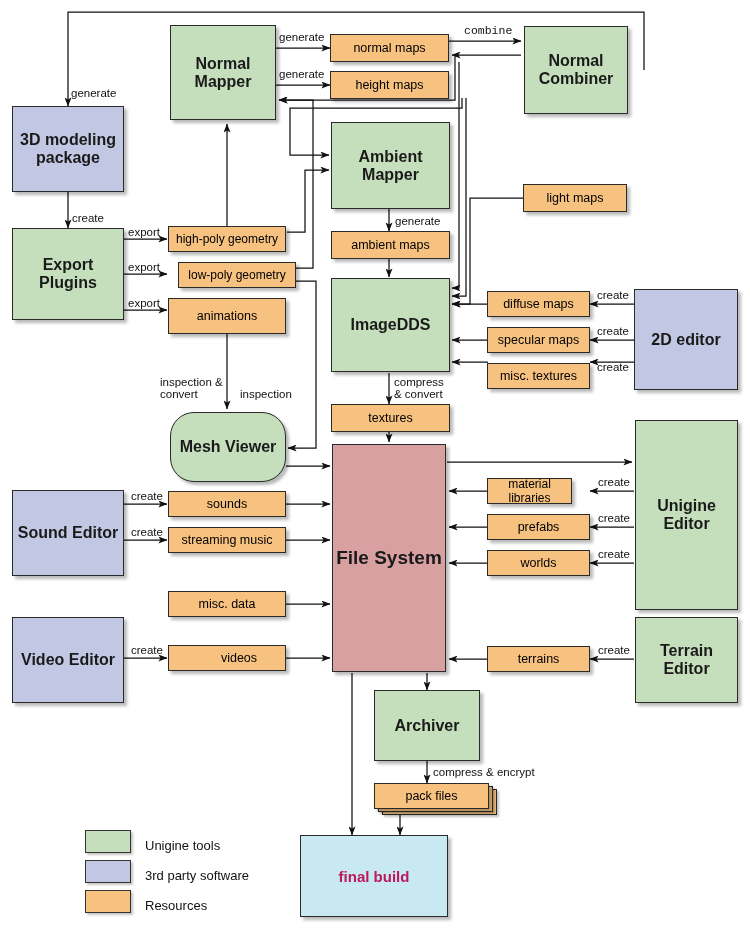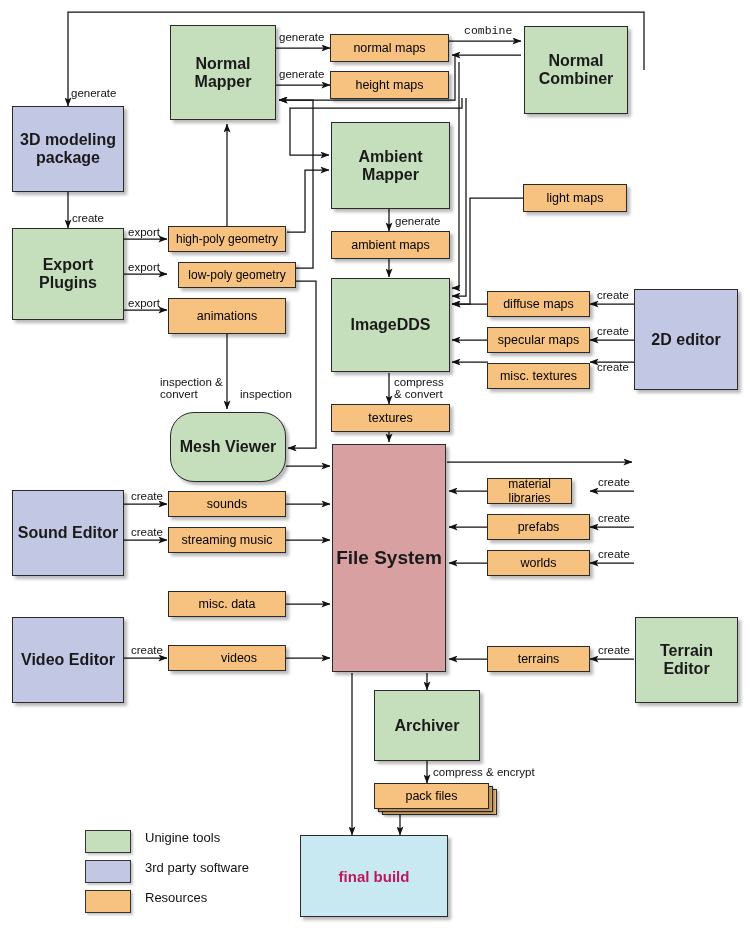--- a/index.html
+++ b/index.html
@@ -14,21 +14,21 @@
   .res{background:#f7c280;}
   .fs{background:#d9a0a2;}
   .build{background:#c8e9f2;}
   .node.big{font-weight:bold;font-size:16px;color:#1a1a1a;line-height:1.12;}
   .node.res{font-weight:normal;font-size:12.5px;color:#000000;}
   .node.build{font-weight:bold;font-size:15px;color:#be185d;}
   .lbl{position:absolute;font-size:11.5px;color:#111;white-space:nowrap;z-index:8;
        line-height:1.08;background:transparent;}
   svg.wires{position:absolute;left:0;top:0;width:750px;height:930px;z-index:1;}
   .legend{position:absolute;z-index:9;}
-  .legend-row{display:flex;align-items:flex-start;margin-bottom:7px;}
+  .legend-row{display:flex;align-items:flex-end;margin-bottom:7px;}
   .swatch{width:44px;height:21px;border:1px solid #333;margin-right:14px;
           box-shadow:2px 2px 2px rgba(0,0,0,0.22);}
   .legend-text{font-size:13px;color:#111;}
   .stack{position:absolute;z-index:4;box-sizing:border-box;border:1px solid #2a2a2a;
          background:#f7c280;box-shadow:2px 2px 2px rgba(0,0,0,0.25);}
 </style>
 </head>
 <body>
 
 <div id="canvas">
@@ -238,20 +238,23 @@
   </div>
 
   <div class="node res" style="left:487px;top:478px;width:85px;height:26px;font-size:12px;">
     <span>material libraries</span>
   </div>
   <div class="node res" style="left:487px;top:514px;width:103px;height:26px;">
     <span>prefabs</span>
   </div>
   <div class="node res" style="left:487px;top:550px;width:103px;height:26px;">
     <span>worlds</span>
+  </div>
+  <div class="node tool big" style="left:635px;top:420px;width:103px;height:190px;">
+    <span>Unigine Editor</span>
   </div>
   <div class="node res" style="left:487px;top:646px;width:103px;height:26px;">
     <span>terrains</span>
   </div>
   <div class="node tool big" style="left:635px;top:617px;width:103px;height:86px;">
     <span>Terrain Editor</span>
   </div>
 
   <div class="node tool big" style="left:374px;top:690px;width:106px;height:71px;">
     <span>Archiver</span>

